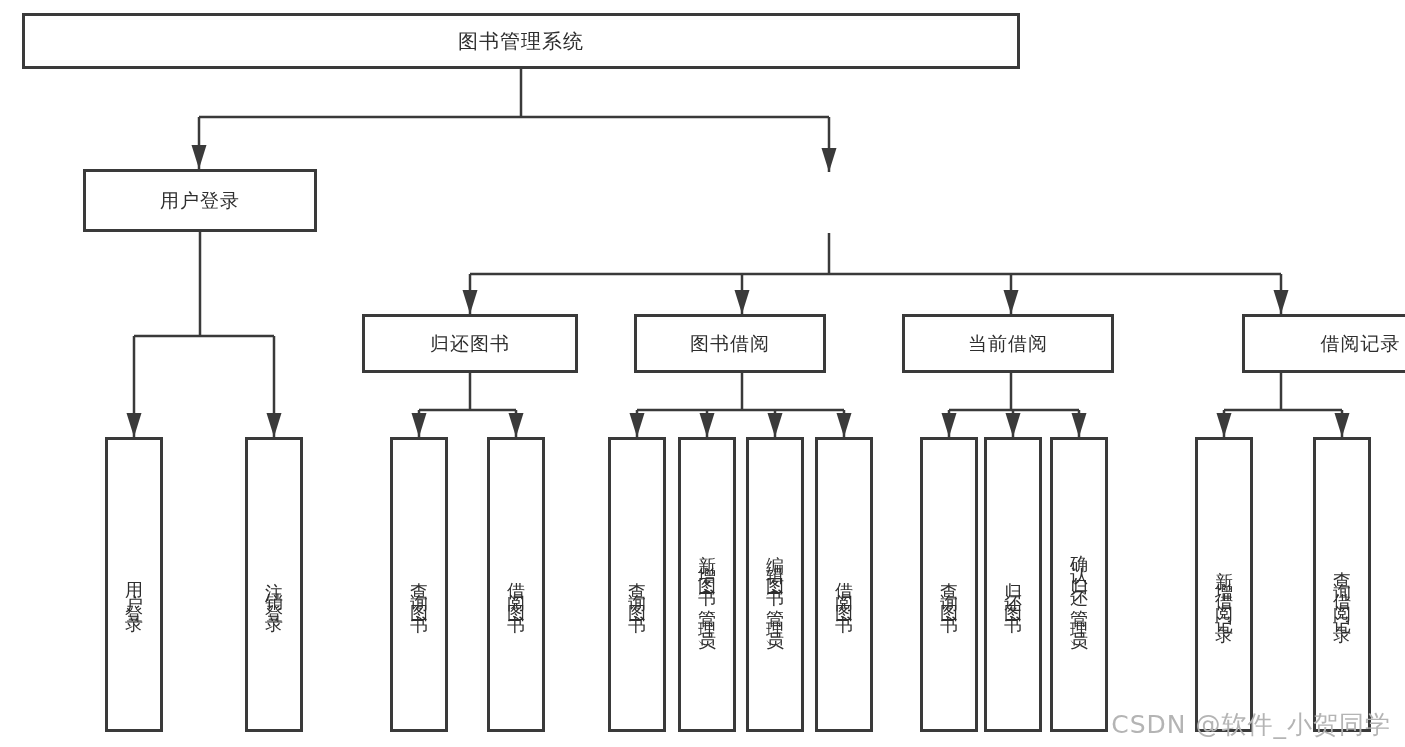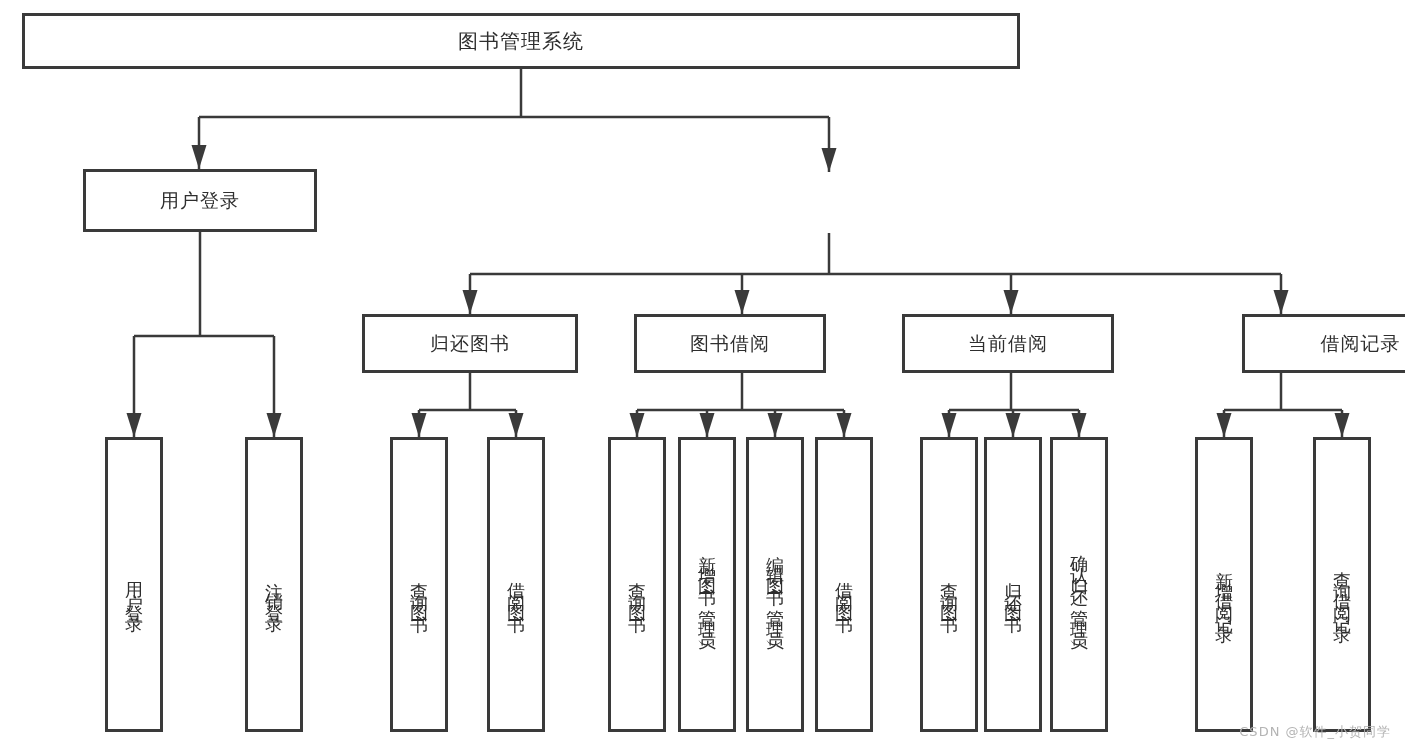--- a/index.html
+++ b/index.html
@@ -44,21 +44,21 @@
     letter-spacing: 11px;
     line-height: 1;
     color: #2e2e2e;
     white-space: nowrap;
     padding-top: 11px; 
   }
   .watermark {
     position: absolute;
     right: 14px;
     bottom: 6px;
-    font-size: 13px;
+    font-size: 25px;
     color: #b4b4b4;
     letter-spacing: 1px;
     z-index: 3;
   }
 </style>
 </head>
 <body>
 
 <div id="canvas">
 

